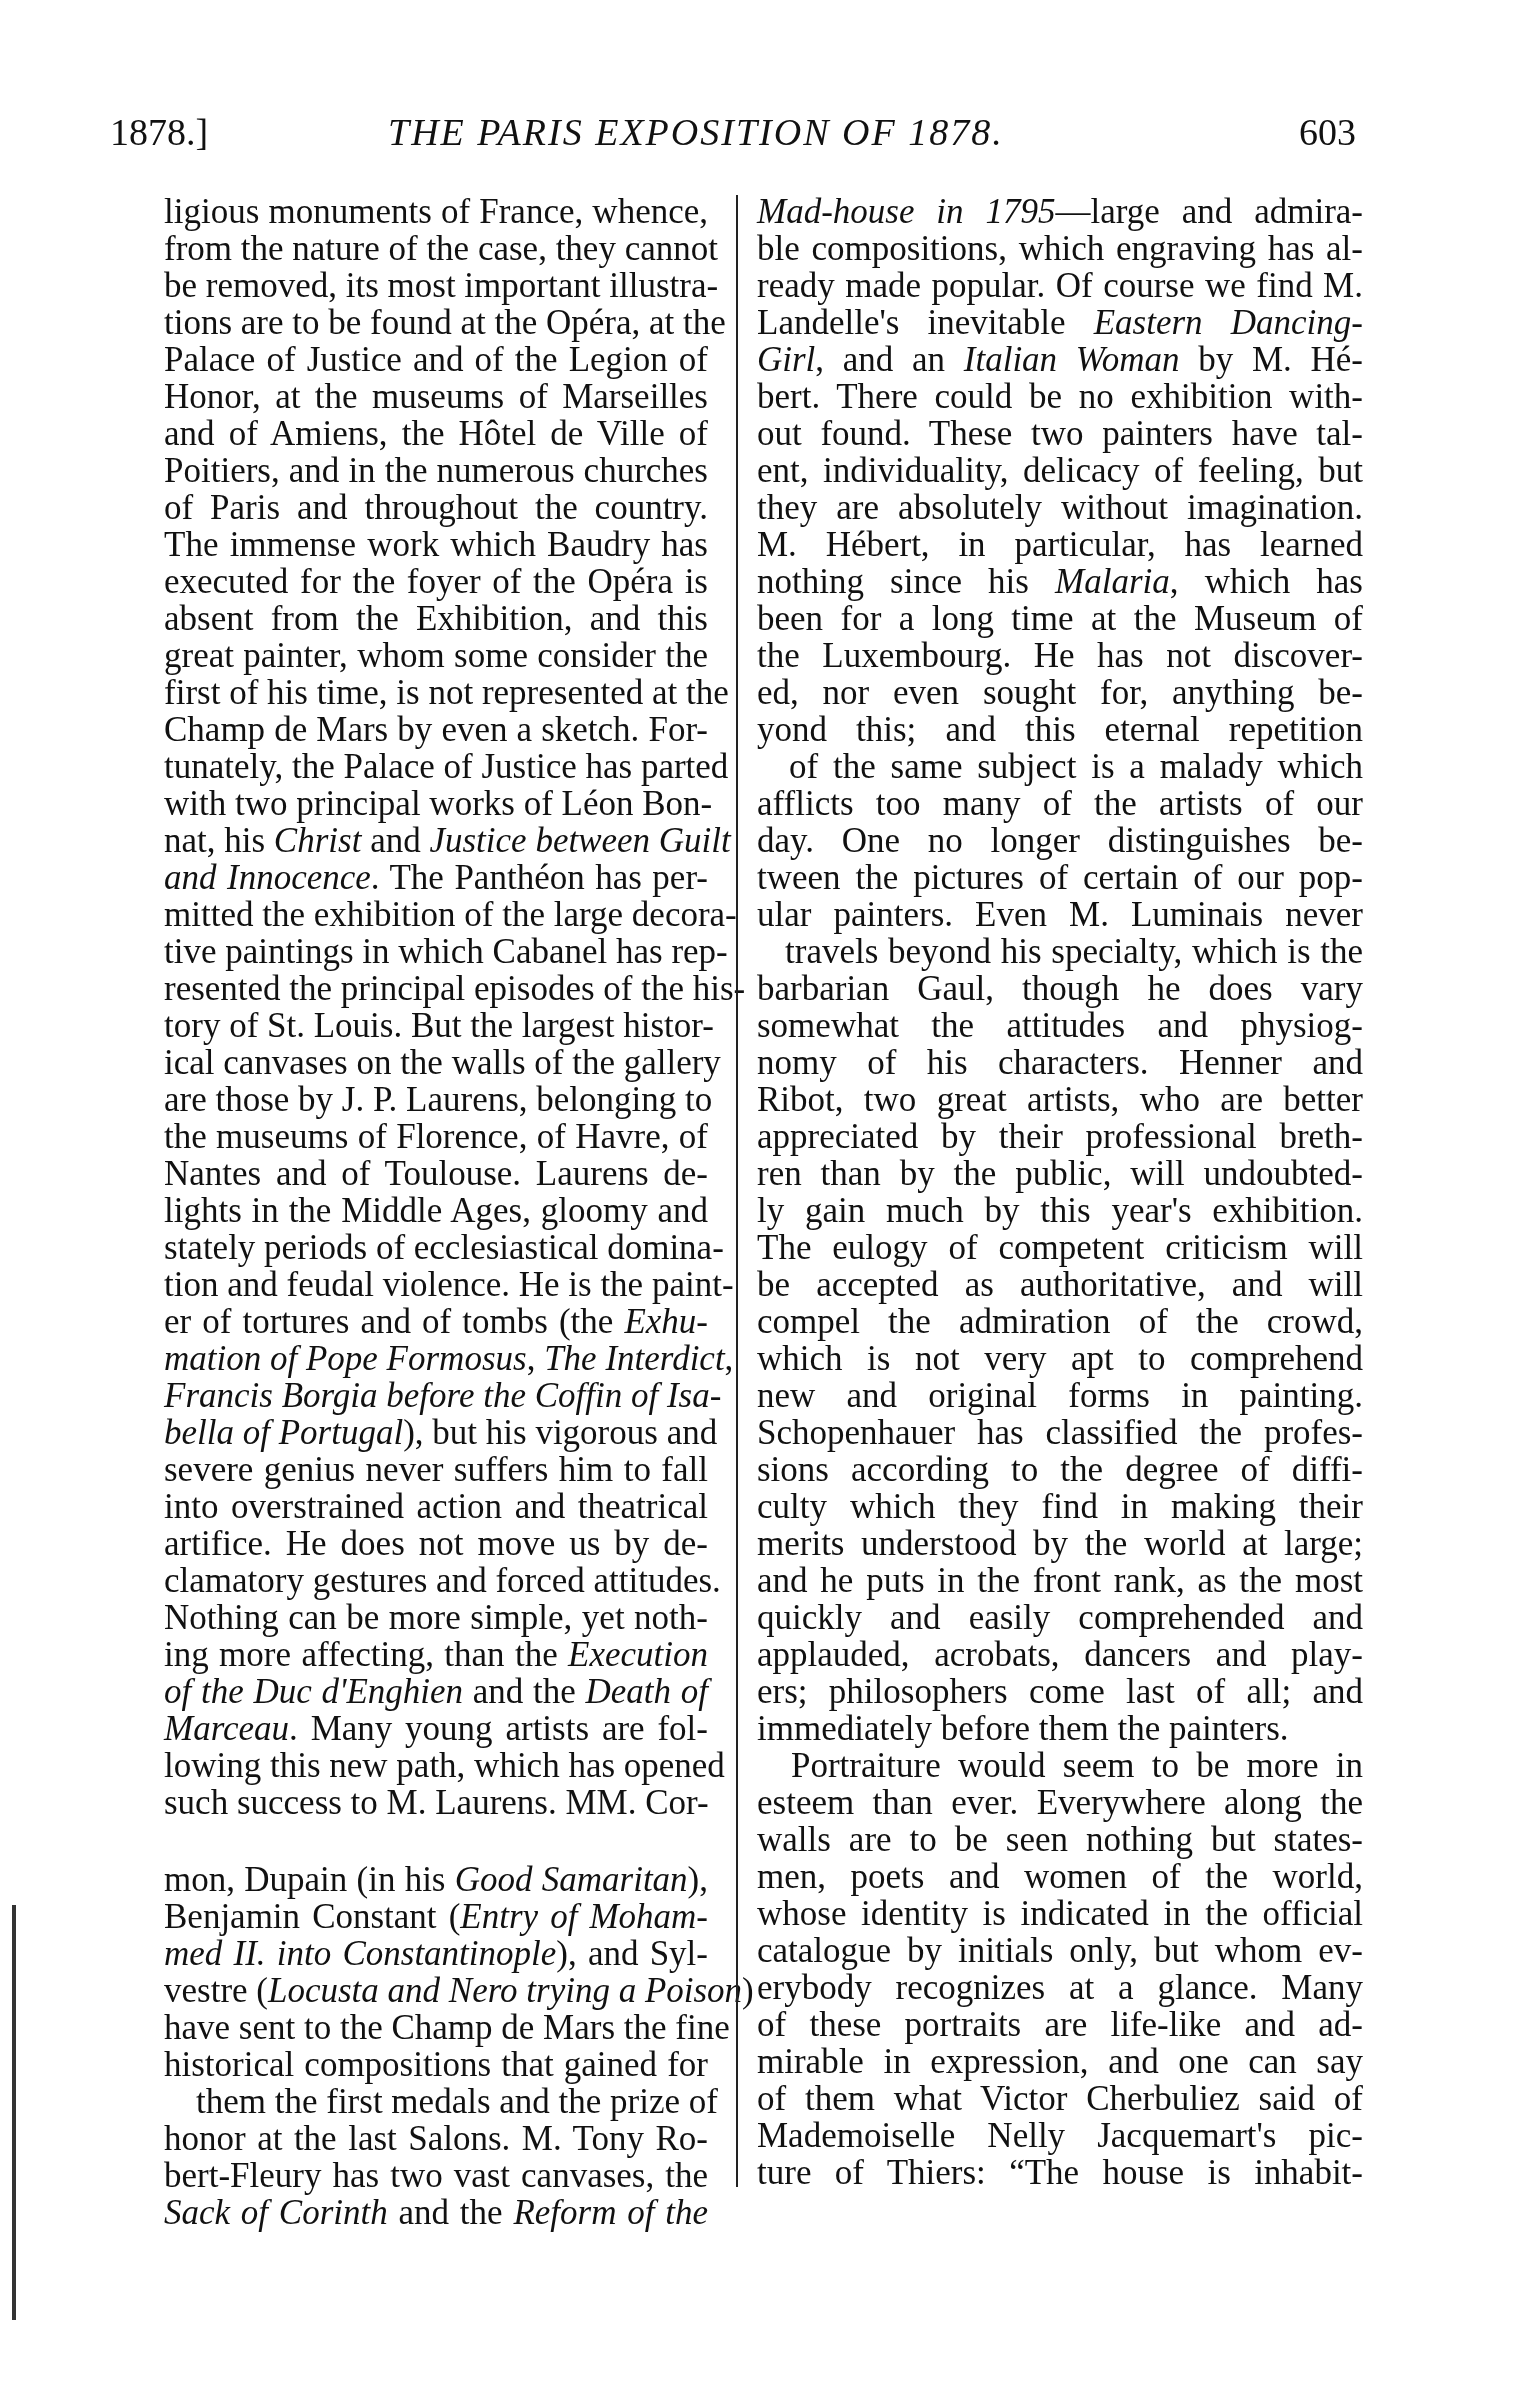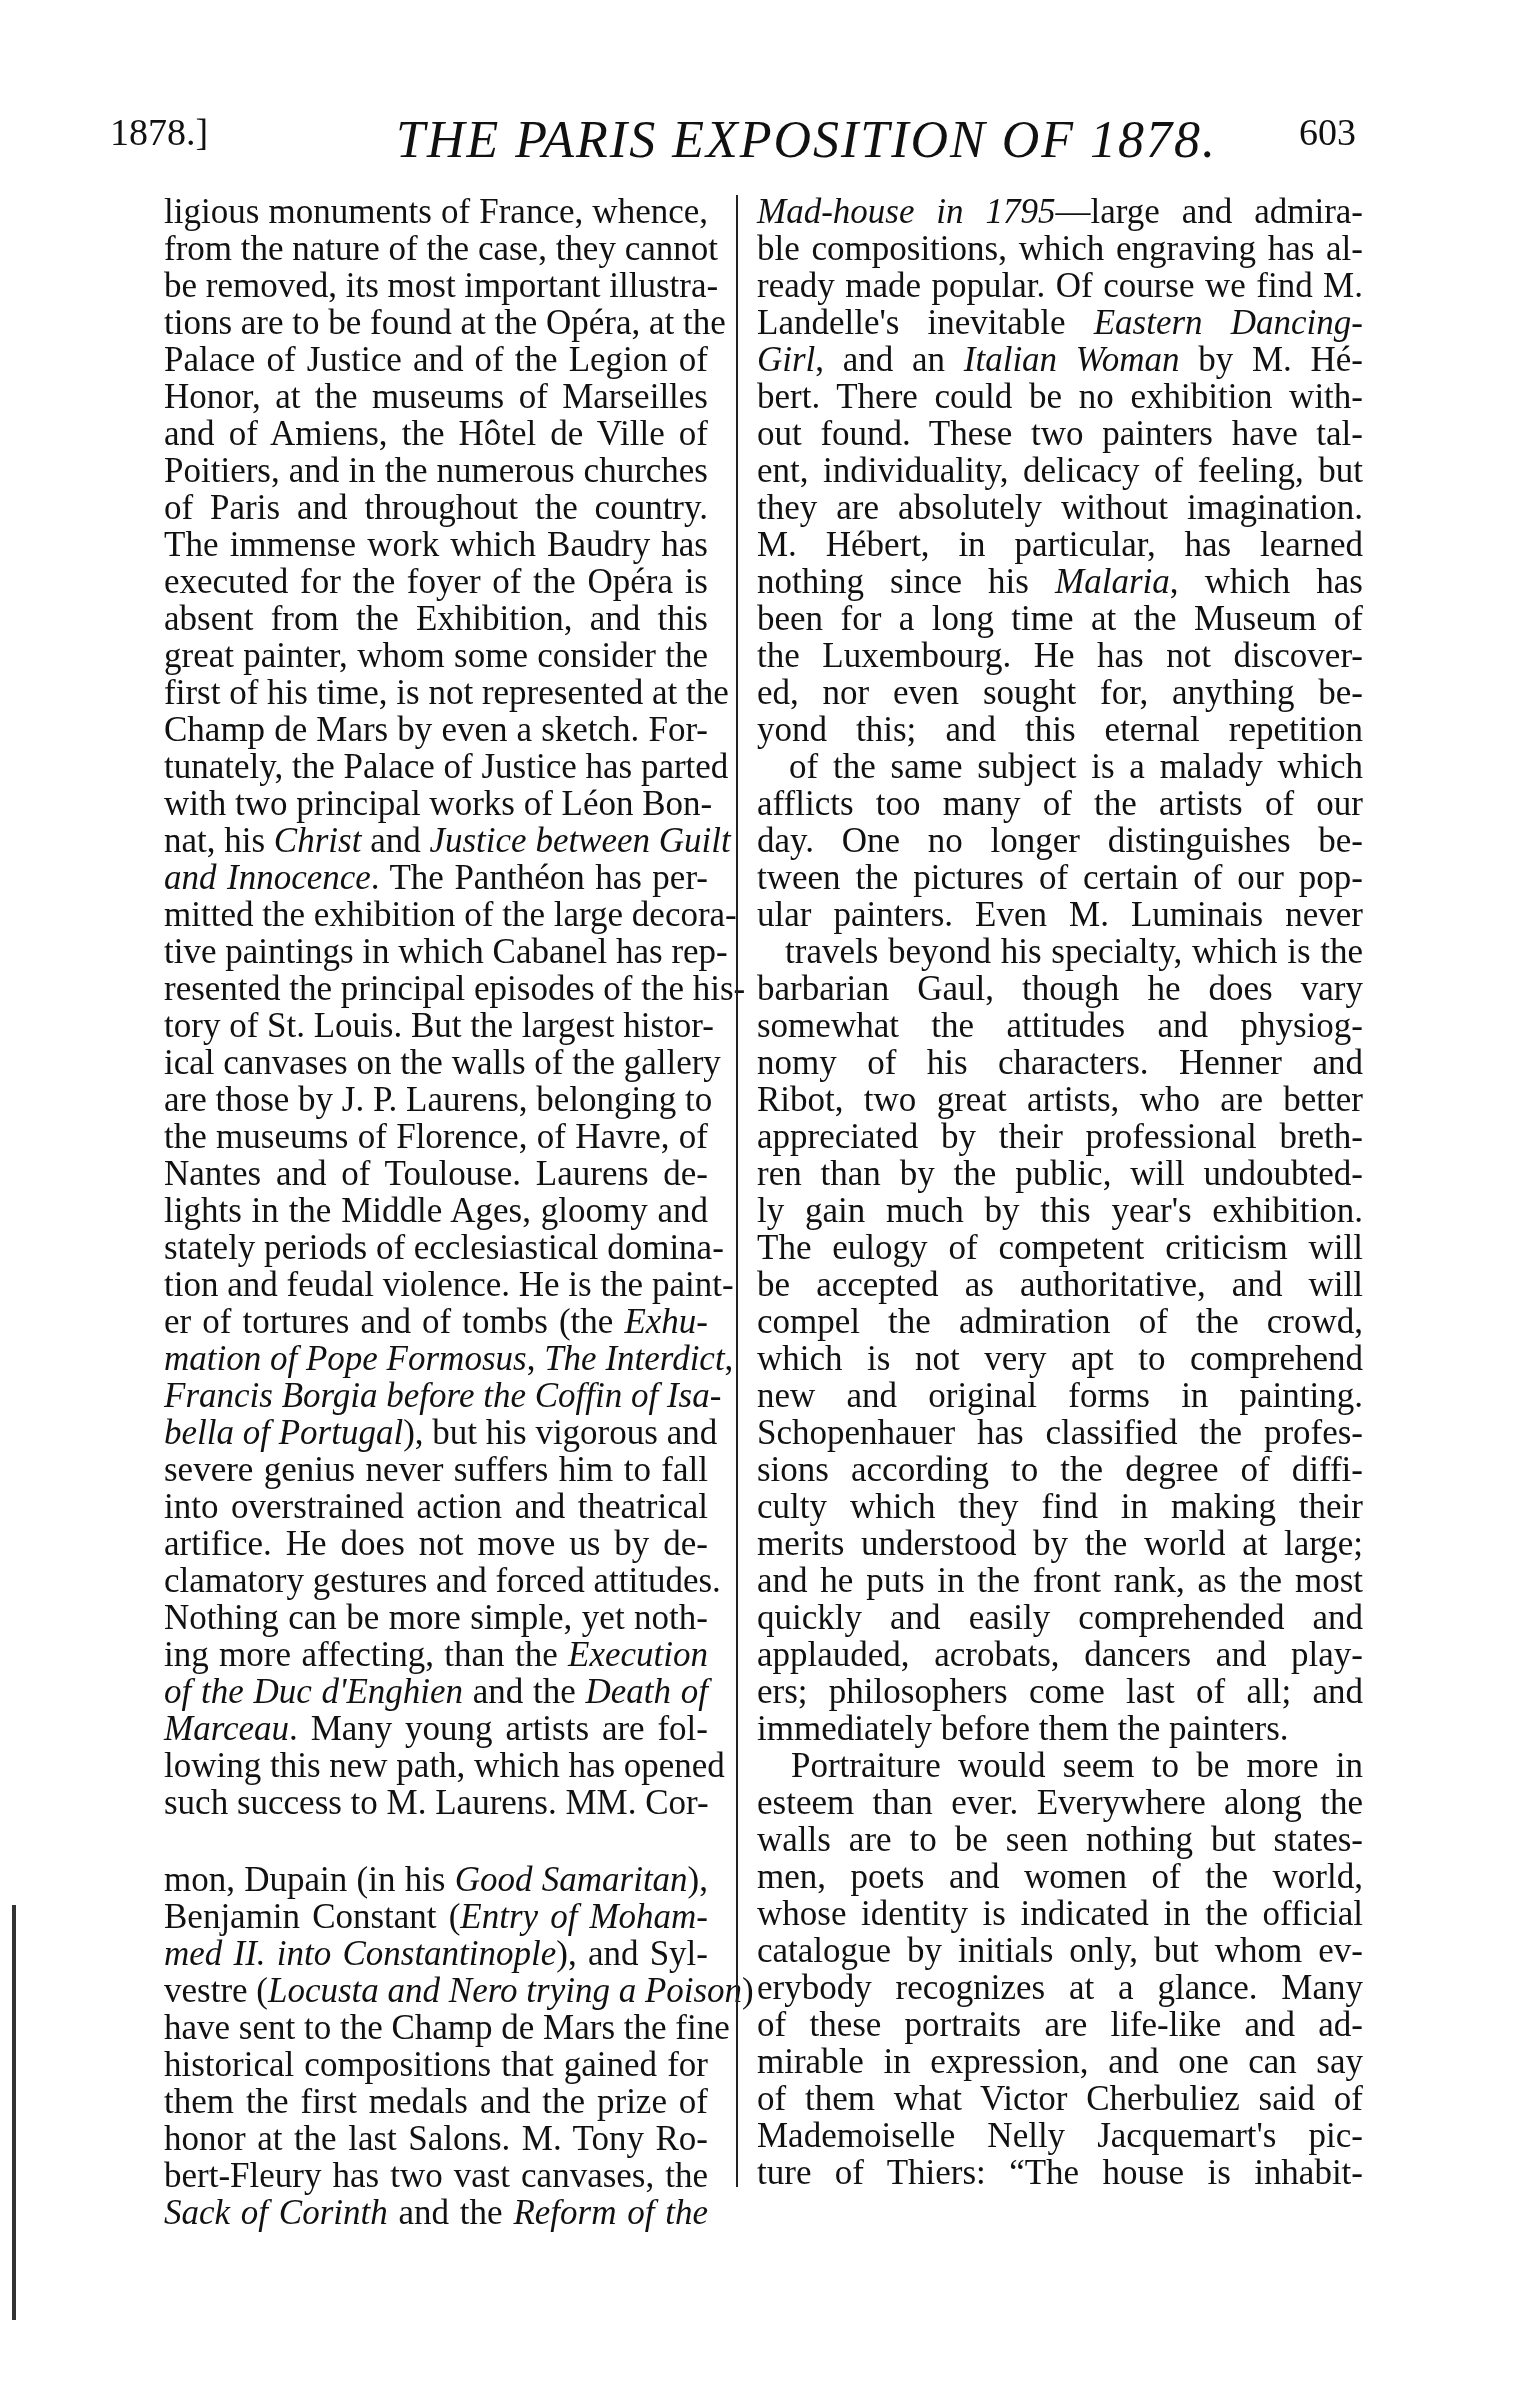--- a/index.html
+++ b/index.html
@@ -1,20 +1,20 @@
 <!DOCTYPE html>
 <html style="font-size:7.8px"><head>
 <meta charset="utf-8">
 <style>
   html, body { margin: 0; padding: 0; background: #ffffff; }
   body { width: 1539px; height: 2389px; position: relative; overflow: hidden;
          font-family: "Liberation Serif", "DejaVu Serif", serif; color: #111111; }
   .header { position: absolute; top: 110px; left: 0; width: 1520px; height: 59px; }
   .hdr-left { position: absolute; left: 110px; top: 0; font-size: 38px; }
-  .hdr-title { position: absolute; left: 396px; top: 0; font-size: 52px; font-style: italic; letter-spacing: 2px; }
+  .hdr-title { position: absolute; left: 388px; top: 0; font-size: 38px; font-style: italic; letter-spacing: 2px; }
   .hdr-page { position: absolute; left: 1299px; top: 0; font-size: 38px; }
   .col { position: absolute; top: 193px; font-size: 35px; line-height: 52px; }
   .col-left { left: 164px; width: 544px; }
   .col-right { left: 757px; width: 606px; }
   .line { display: block; white-space: nowrap; text-align: justify; text-align-last: justify; height: 52px; }
   .line.last { text-align-last: left; }
   .line.indent { padding-left: 34px; }
   .divider { position: absolute; left: 736px; top: 195px; width: 1.5px; height: 1992px; background: #222; }
   .margin-rule { position: absolute; left: 12.2px; top: 1905px; width: 3.9px; height: 415px; background: #333; }
   i { font-style: italic; }
@@ -72,21 +72,21 @@
     <span class="line" style="height: 37px; line-height: 37px;"><i>of the Duc d'Enghien</i><span> and the </span><i>Death of</i></span>
     <span class="line" style="height: 37px; line-height: 37px;"><i>Marceau</i><span>.  Many young artists are fol-</span></span>
     <span class="line" style="height: 37px; line-height: 37px;"><span>lowing this new path, which has opened</span></span>
     <span class="line" style="height: 37px; line-height: 37px;"><span>such success to M. Laurens.  MM. Cor-</span></span>
     <span class="line" style="height: 37px; line-height: 37px; margin-top: 40px;"><span>mon, Dupain (in his </span><i>Good Samaritan</i><span>),</span></span>
     <span class="line" style="height: 37px; line-height: 37px;"><span>Benjamin Constant (</span><i>Entry of Moham-</i></span>
     <span class="line" style="height: 37px; line-height: 37px;"><i>med II. into Constantinople</i><span>), and Syl-</span></span>
     <span class="line" style="height: 37px; line-height: 37px;"><span>vestre (</span><i>Locusta and Nero trying a Poison</i><span>)</span></span>
     <span class="line" style="height: 37px; line-height: 37px;"><span>have sent to the Champ de Mars the fine</span></span>
     <span class="line" style="height: 37px; line-height: 37px;"><span>historical compositions that gained for</span></span>
-    <span class="line" style="height: 37px; line-height: 37px;"><span>them the first medals and the prize of</span></span>
+    <span class="line" style="height: 37px; line-height: 37px; margin-left: 32px;"><span>them the first medals and the prize of</span></span>
     <span class="line" style="height: 37px; line-height: 37px;"><span>honor at the last Salons.  M. Tony Ro-</span></span>
     <span class="line" style="height: 37px; line-height: 37px;"><span>bert-Fleury has two vast canvases, the</span></span>
     <span class="line" style="height: 37px; line-height: 37px;"><i>Sack of Corinth</i><span> and the </span><i>Reform of the</i></span>
   </div>
 <div class="divider"></div>
 <div class="col col-right" id="col-right">
     <span class="line" style="height: 37px; line-height: 37px;"><i>Mad-house in 1795</i><span>—large and admira-</span></span>
     <span class="line" style="height: 37px; line-height: 37px;"><span>ble compositions, which engraving has al-</span></span>
     <span class="line" style="height: 37px; line-height: 37px;"><span>ready made popular.  Of course we find M.</span></span>
     <span class="line" style="height: 37px; line-height: 37px;"><span>Landelle's inevitable </span><i>Eastern Dancing-</i></span>

